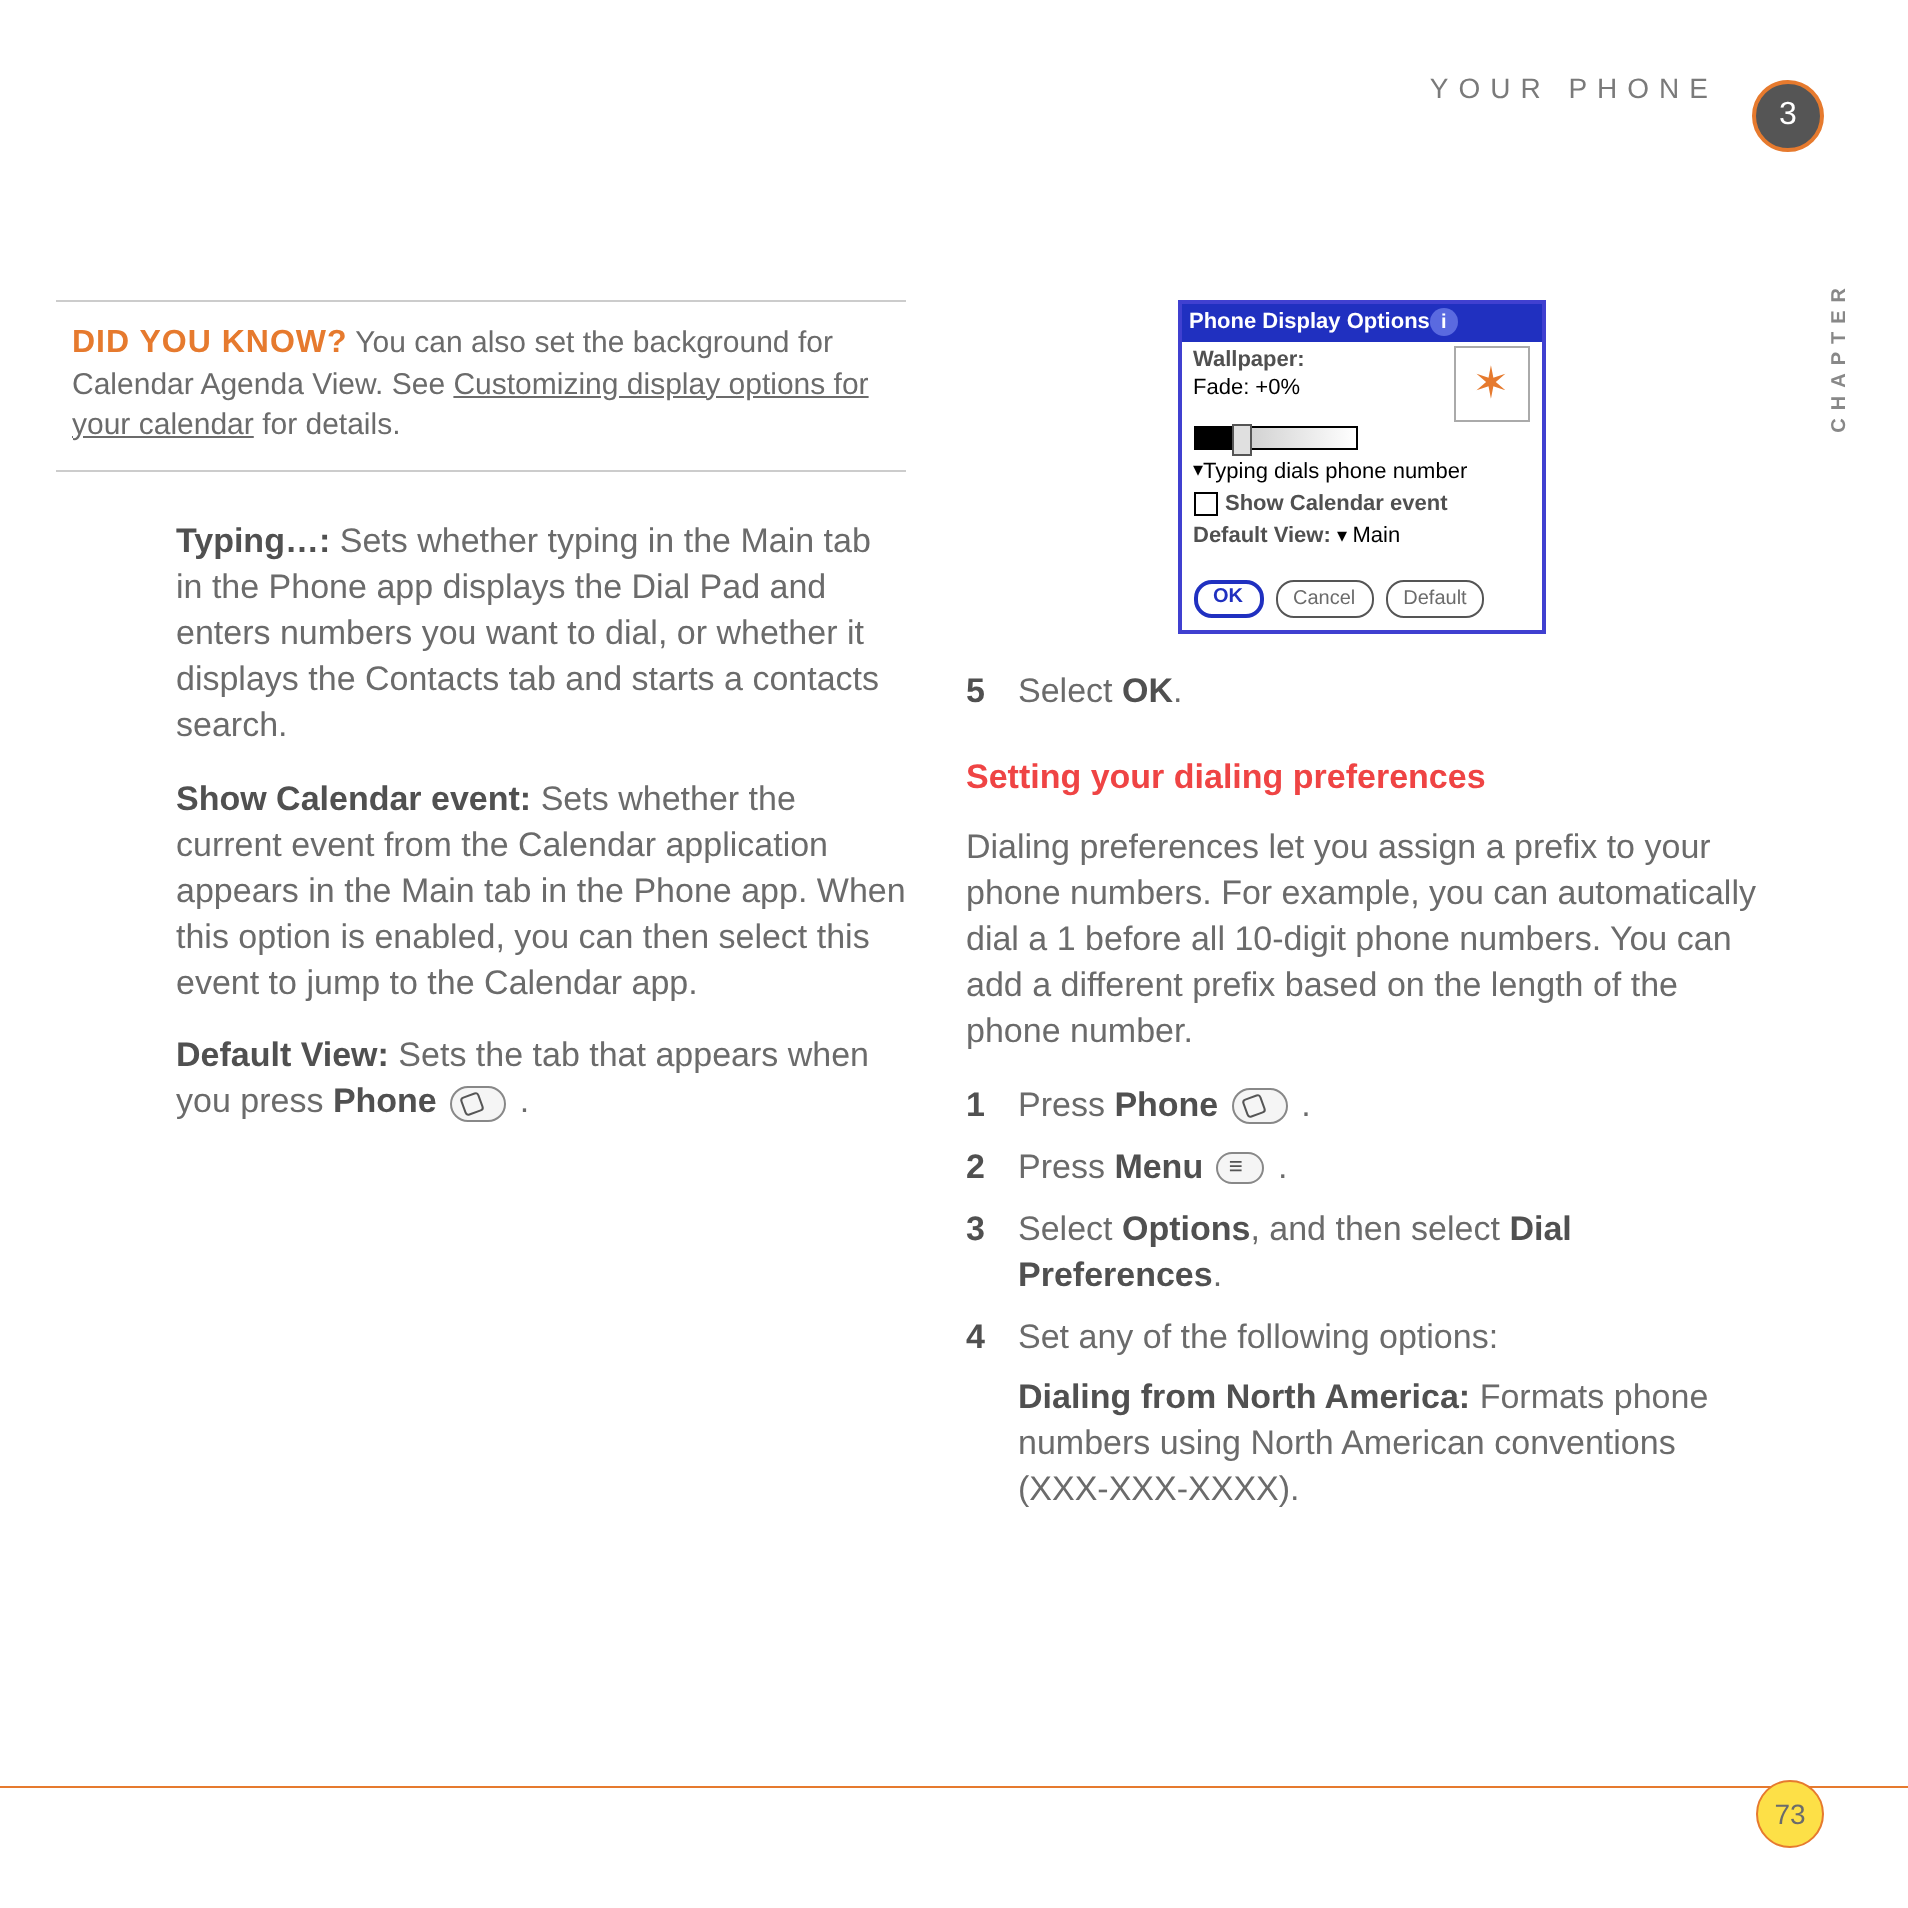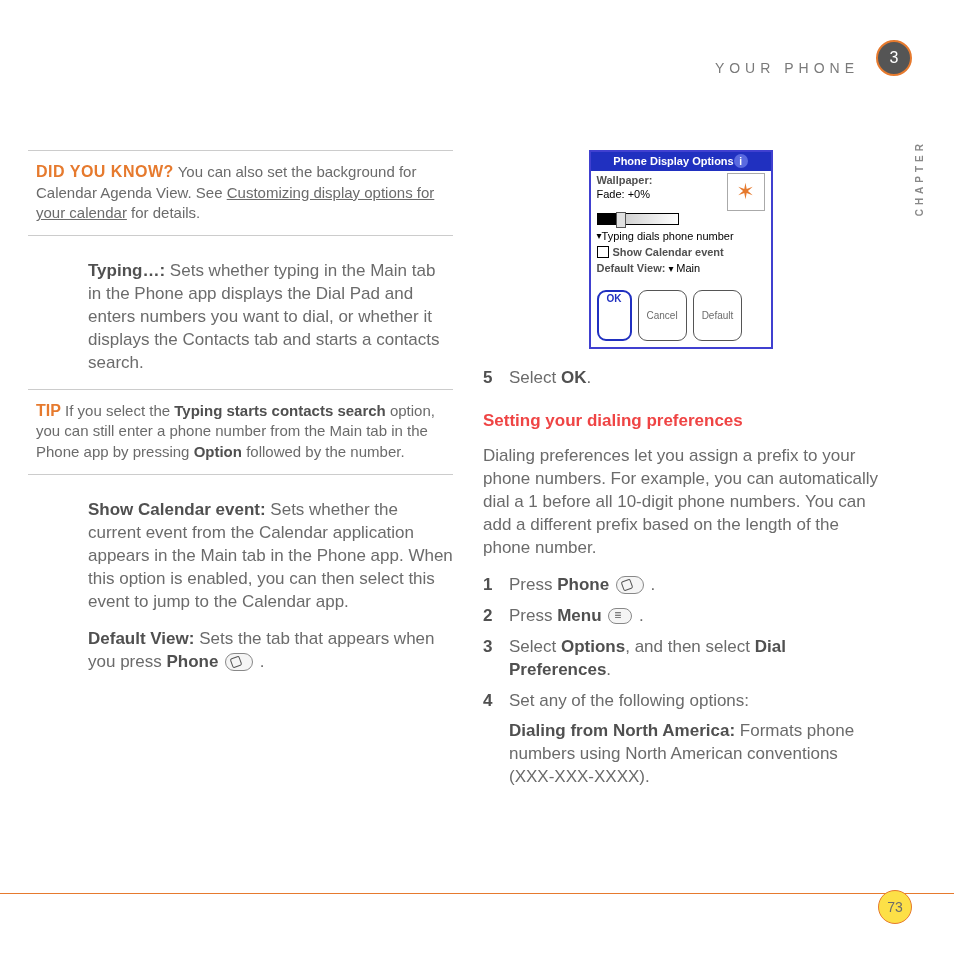--- a/index.html
+++ b/index.html
@@ -8,21 +8,21 @@
     width: 954px;
     height: 954px;
     background: #ffffff;
     font-family: "Helvetica Neue", Helvetica, Arial, sans-serif;
     color: #505050;
     position: relative;
     overflow: hidden;
   }
   .header-title {
     position: absolute;
-    top: 60px;
+    top: 36px;
     right: 95px;
     font-size: 14px;
     letter-spacing: 5px;
     color: #7a7a7a;
   }
   .chapter-badge {
     position: absolute;
     top: 40px;
     right: 42px;
     width: 32px;
@@ -132,21 +132,21 @@
     font-family: Verdana, sans-serif;
     background: #fff;
   }
   .palm-title {
     background: #2030c0;
     color: #fff;
     font-size: 11px;
     font-weight: 700;
     padding: 2px 4px;
     display: flex;
-    justify-content: center;
+    justify-content: flex-start;
     align-items: center;
   }
   .palm-info {
     width: 14px; height: 14px; border-radius: 50%;
     background: #5a6ae0; color: #fff;
     font-size: 10px; font-weight: 700;
     display: flex; align-items: center; justify-content: center;
   }
   .palm-body { padding: 0 6px 6px 6px; font-size: 11px; color: #000; line-height: 1.3; }
   .palm-row { margin: 2px 0; display: flex; align-items: center; }
@@ -164,21 +164,21 @@
     margin: 2px 0 4px 0;
   }
   .palm-slider::after {
     content: ""; position: absolute; left: 18px; top: -2px;
     width: 8px; height: 14px; background: #e0e0e0; border: 1px solid #555;
   }
   .palm-check { width: 10px; height: 10px; border: 1px solid #000; display: inline-block; margin-right: 4px; }
   .palm-drop::before { content: "▾ "; font-size: 10px; }
   .palm-buttons { padding: 6px; display: flex; gap: 6px; }
   .palm-btn {
-    font-size: 10px; padding: 18px 8px; border: 1px solid #555; border-radius: 9px;
+    font-size: 10px; padding: 2px 8px; border: 1px solid #555; border-radius: 9px;
     background: #fff;
   }
   .palm-btn.ok { border-color: #2030c0; color: #2030c0; font-weight: 700; border-width: 2px; padding: 0px 8px;}
   .footer-line {
     position: absolute;
     left: 0; right: 0;
     bottom: 60px;
     height: 1px;
     background: #e67a2e;
   }
@@ -213,28 +213,20 @@
       <span class="underline">Customizing display options for your calendar</span>
       <span> for details.</span>
     </div>
 
 
     <p class="para indent">
       <b>Typing…:</b>
       <span> Sets whether typing in the Main tab in the Phone app displays the Dial Pad and enters numbers you want to dial, or whether it displays the Contacts tab and starts a contacts search.</span>
     </p>
 
-    <div class="callout">
-      <span class="tag">TIP</span>
-      <span>If you select the </span>
-      <b>Typing starts contacts search</b>
-      <span> option, you can still enter a phone number from the Main tab in the Phone app by pressing </span>
-      <b>Option</b>
-      <span> followed by the number.</span>
-    </div>
 
     <p class="para indent">
       <b>Show Calendar event:</b>
       <span> Sets whether the current event from the Calendar application appears in the Main tab in the Phone app. When this option is enabled, you can then select this event to jump to the Calendar app.</span>
     </p>
 
     <p class="para indent">
       <b>Default View:</b>
       <span> Sets the tab that appears when you press </span>
       <b>Phone</b>

